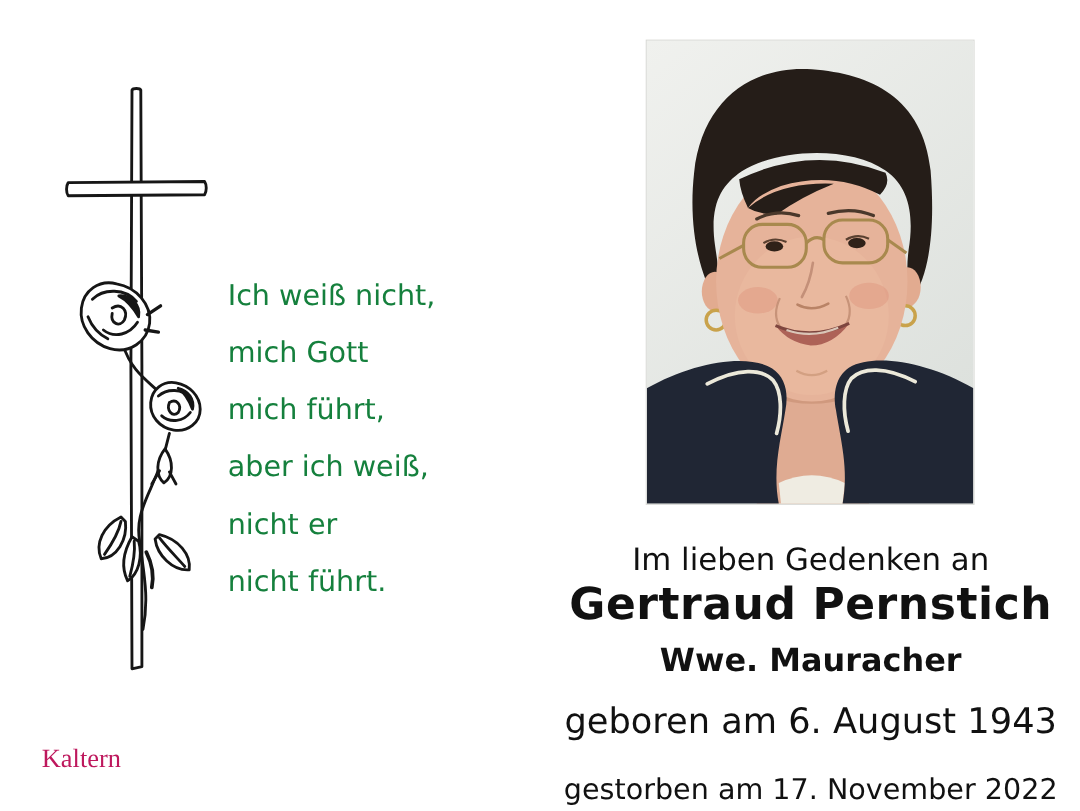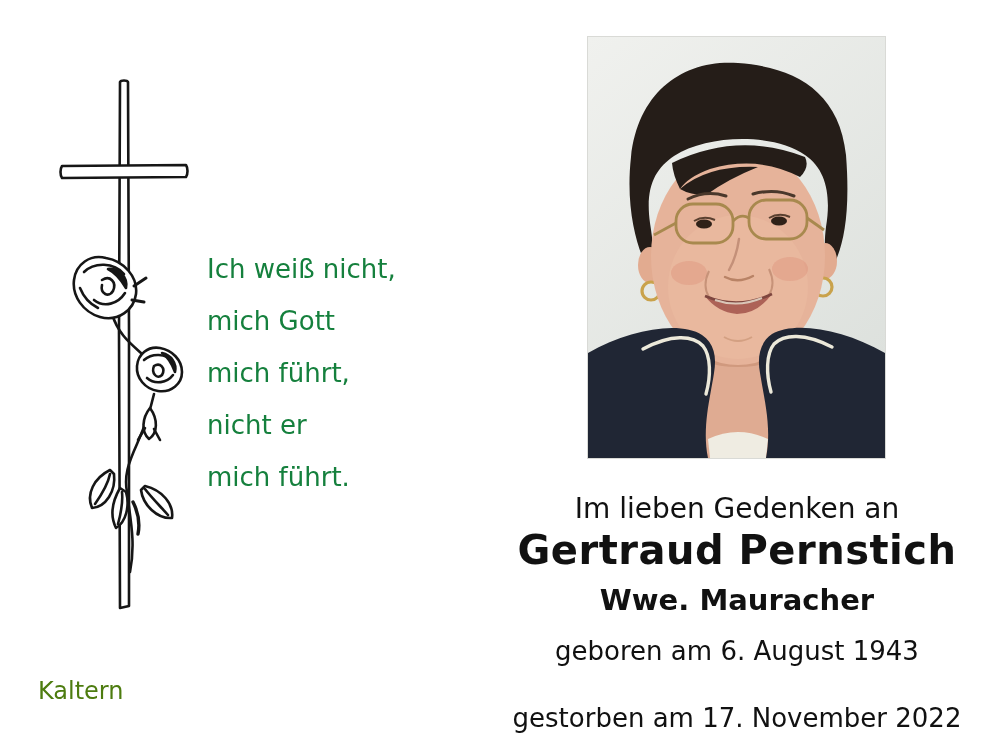--- a/index.html
+++ b/index.html
@@ -30,21 +30,22 @@
     width: 260px;
     font-size: 26px;
     line-height: 52px;
     white-space: nowrap;
     color: #15803d;
   }
   #place {
     left: 38px;
     top: 677px;
     font-size: 24px;
-    color: #4d7c0f;
+    color: #be185d;
+    font-family: Liberation Serif, serif;
   }
 
   
   #photo {
     left: 588px;
     top: 37px;
     width: 297px;
     height: 421px;
     outline: 1px solid #d9dad6;
   }
@@ -65,21 +66,21 @@
     font-weight: bold;
     letter-spacing: 0.5px;
   }
   #widow-name {
     top: 583px;
     font-size: 29px;
     font-weight: bold;
   }
   #birth-line {
     top: 636px;
-    font-size: 26px;
+    font-size: 32px;
     text-align: center;
   }
   #death-line {
     top: 703px;
     font-size: 26px;
   }
 </style>
 </head>
 <body>
 
@@ -117,22 +118,23 @@
     <path d="M95,414 C112,418 124,432 122,446 C107,447 93,433 91,418 Z" fill="#ffffff"></path>
     <path d="M118,443 C110,434 101,425 95,417"></path>
     <path d="M70,416 C62,430 60,444 66,456 C76,450 80,434 76,420 Z" fill="#ffffff"></path>
     <path d="M68,452 C71,441 73,430 72,420"></path>
   </svg>
 
   <div id="poem" class="abs">
     <div class="poem-line">Ich weiß nicht,</div>
     <div class="poem-line">mich Gott</div>
     <div class="poem-line">mich führt,</div>
+    <div class="poem-line">aber ich weiß,</div>
     <div class="poem-line">nicht er</div>
-    <div class="poem-line">mich führt.</div>
+    <div class="poem-line">nicht führt.</div>
   </div>
 
   <div id="place" class="abs">Kaltern</div>
 
   <div id="photo" class="abs">
     <svg width="297" height="421" viewBox="0 0 297 421">
       <defs>
         <linearGradient id="pbg" x1="0" y1="0" x2="0.6" y2="1">
           <stop offset="0" stop-color="#f0f1ee"></stop>
           <stop offset="1" stop-color="#dde1dd"></stop>

